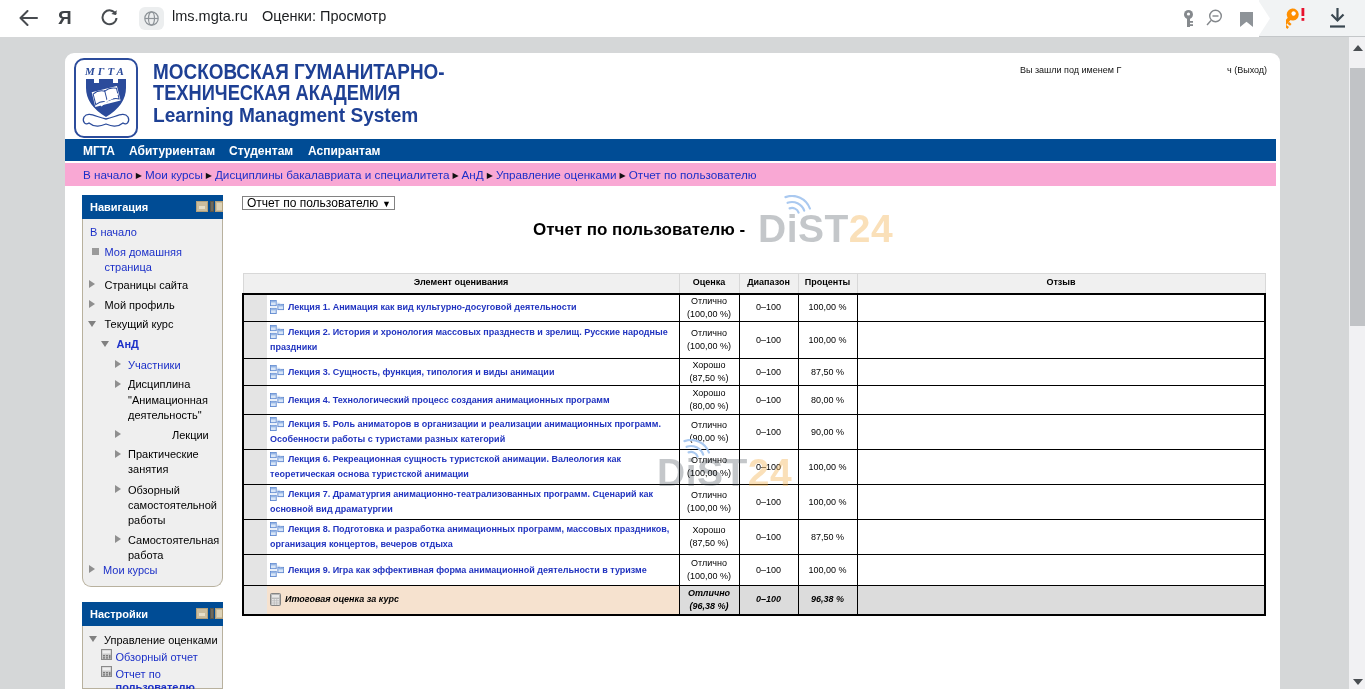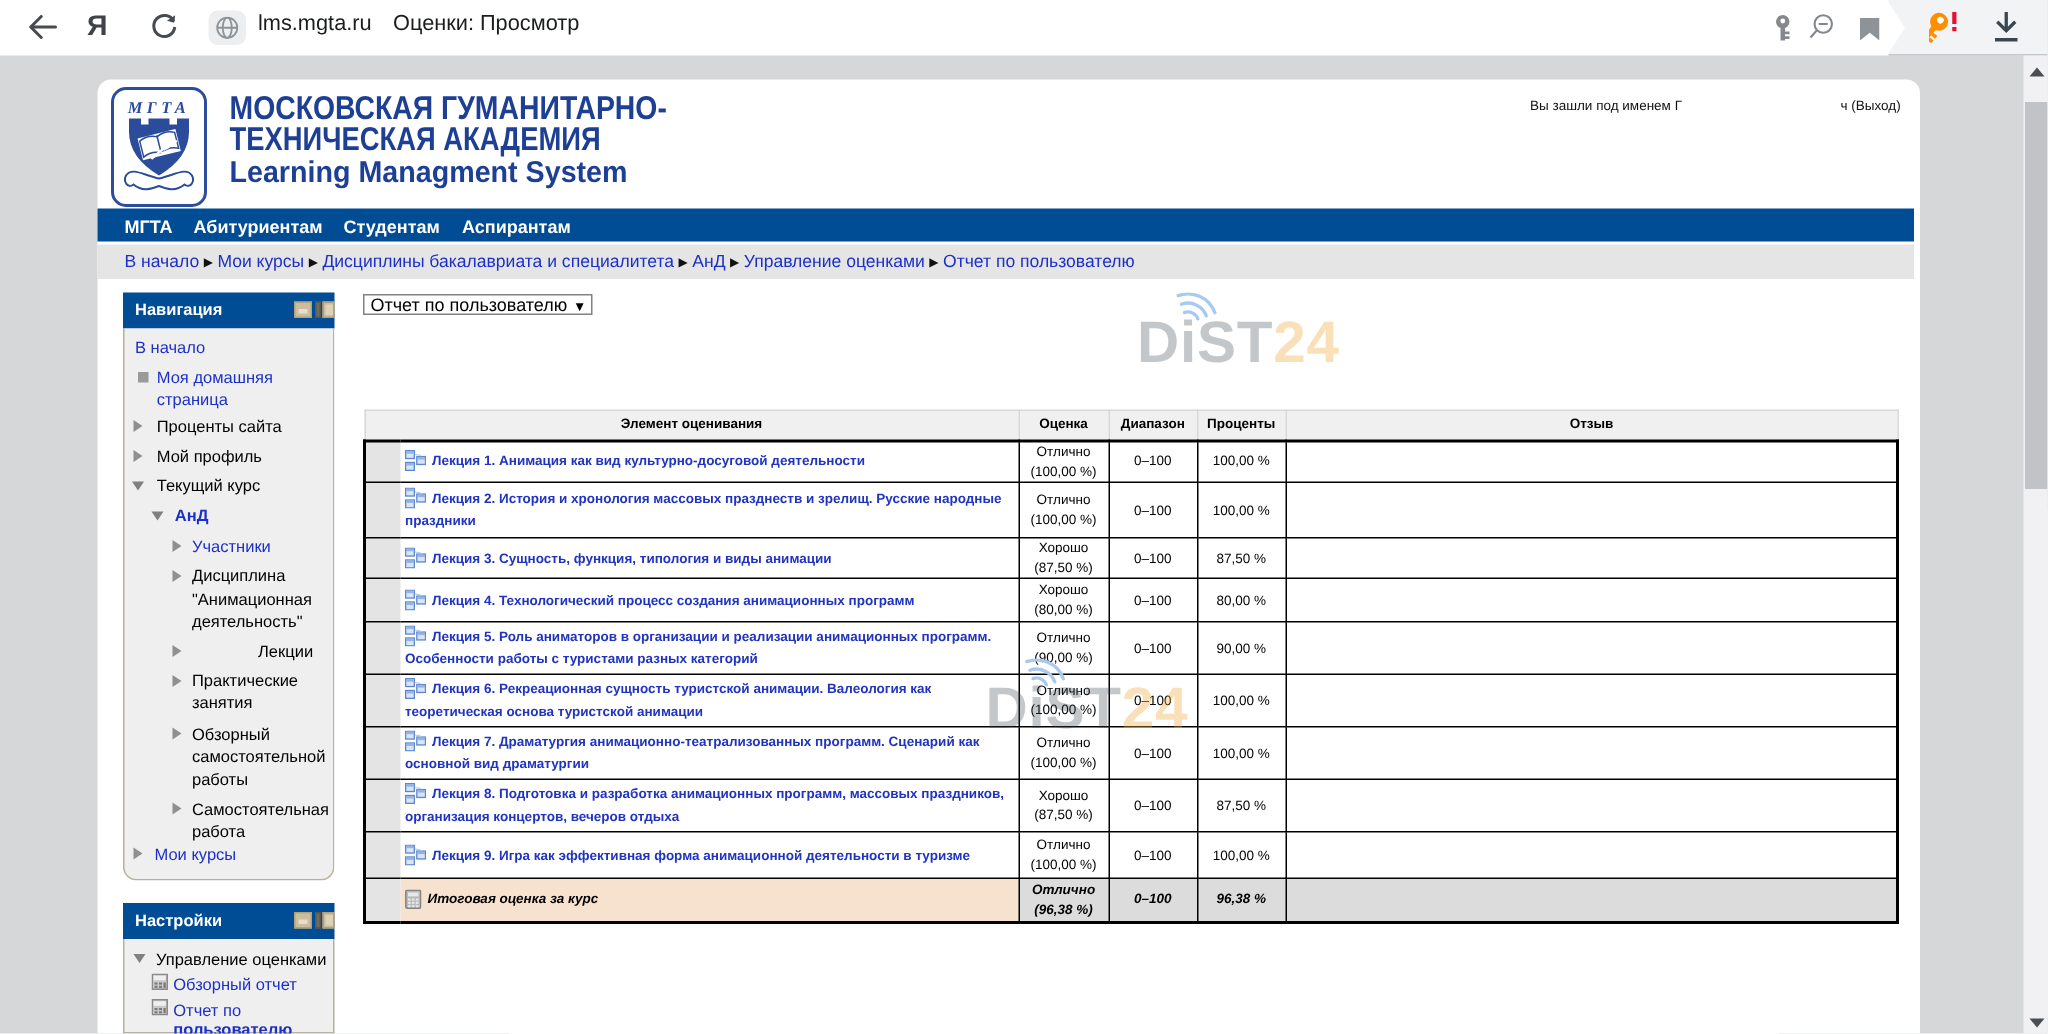--- a/index.html
+++ b/index.html
@@ -18,21 +18,21 @@
 
 #page { position:absolute; left:65px; top:53px; width:1215px; height:636px; background:#fff; border-radius:9px 9px 0 0; }
 
 
 #logo { position:absolute; left:9px; top:5px; width:64px; height:80px; border:2px solid #2c4c9c; border-radius:10px; background:#fff; overflow:hidden; }
 .hline { position:absolute; left:88px; color:#1e4094; font-weight:bold; transform-origin:0 50%; white-space:nowrap; }
 
 
 #navbar { position:absolute; left:0px; top:86px; width:1211px; height:22px; background:#004c95; }
 #navbar span { position:absolute; top:4.5px; color:#fff; font-weight:bold; font-size:12px; }
-#crumbs { position:absolute; left:0px; top:110px; width:1211px; height:23px; background:#e5e5e5; font-size:11.7px; color:#000; }
+#crumbs { position:absolute; left:0px; top:110px; width:1211px; height:23px; background:#f9a8d4; font-size:11.7px; color:#000; }
 #crumbs .inner { position:absolute; left:18px; top:5px; }
 .sep { font-size:8px; position:relative; top:-1px; padding:0 3px; color:#111; }
 
 
 .bhead { position:absolute; left:17px; width:141px; height:24px; background:#004c95; color:#fff; font-weight:bold; font-size:11px; line-height:24px; padding-left:8px; }
 .bico { position:absolute; top:6px; width:12px; height:11px; background:#cbbd9e; border:1px solid #b3a17c; }
 .bbody { position:absolute; left:17px; width:141px; background:#efefef; border:1px solid #b8b19e; border-top:none; }
 .sline { position:absolute; font-size:11px; line-height:13px; white-space:nowrap; }
 .tri { position:absolute; width:0; height:0; }
 .tri.r { border-left:6px solid #8f8f8f; border-top:4px solid transparent; border-bottom:4px solid transparent; }
@@ -119,21 +119,21 @@
           <div style="position:absolute;left:1px;top:1px;width:4.5px;height:7px;background:#ddd3b8;"></div>
         </div>
     </div>
     <div class="bbody" style="top:166px; height:368px; border-radius:0 0 9px 9px;"></div>
 
     <div class="sline" style="left:25px; top:172.5px;"><a class="lnk">В начало</a></div>
     <div class="bullet" style="left:27px; top:195px;"></div>
     <div class="sline" style="left:39.5px; top:192.5px;"><a class="lnk">Моя домашняя</a></div>
     <div class="sline" style="left:39.5px; top:207.5px;"><a class="lnk">страница</a></div>
     <div class="tri r" style="left:24px; top:227px;"></div>
-    <div class="sline" style="left:39.5px; top:226px;"><span class="blk">Проценты сайта</span></div>
+    <div class="sline" style="left:39.5px; top:226px;"><span class="blk">Страницы сайта</span></div>
     <div class="tri r" style="left:24px; top:247px;"></div>
     <div class="sline" style="left:39.5px; top:245.5px;"><span class="blk">Мой профиль</span></div>
     <div class="tri d" style="left:23px; top:268px;"></div>
     <div class="sline" style="left:39.5px; top:265px;"><span class="blk">Текущий курс</span></div>
     <div class="tri d" style="left:36px; top:288px;"></div>
     <div class="sline" style="left:51.5px; top:285px;"><a class="lnk" style="font-weight:bold;">АнД</a></div>
     <div class="tri r" style="left:50px; top:307px;"></div>
     <div class="sline" style="left:63px; top:305.5px;"><a class="lnk">Участники</a></div>
     <div class="tri r" style="left:50px; top:326.5px;"></div>
     <div class="sline" style="left:63px; top:325px;"><span class="blk">Дисциплина</span></div>
@@ -186,20 +186,21 @@
           <rect x="5" y="6" width="2" height="1.4"></rect>
           <rect x="2" y="8.2" width="2" height="1.4"></rect>
           <rect x="5" y="8.2" width="2" height="1.4"></rect>
           <rect x="8" y="6" width="1.5" height="3.6"></rect>
         </g>
       </svg>
     <div class="sline" style="left:50.5px; top:614.5px;"><a class="lnk">Отчет по</a></div>
     <div class="sline" style="left:50.5px; top:627.5px;"><a class="lnk" style="font-weight:bold;">пользователю</a></div>
 
     <div id="dropdown">Отчет по пользователю<span style="position:absolute; right:3px; top:1px; font-size:9px;">▼</span></div>
+    <div id="heading">Отчет по пользователю - </div>
 
     <table id="gtable">
       <colgroup>
           <col style="width:24px;">
           <col style="width:412px;">
           <col style="width:60px;">
           <col style="width:59px;">
           <col style="width:59px;">
           <col style="width:408px;">
         </colgroup>

